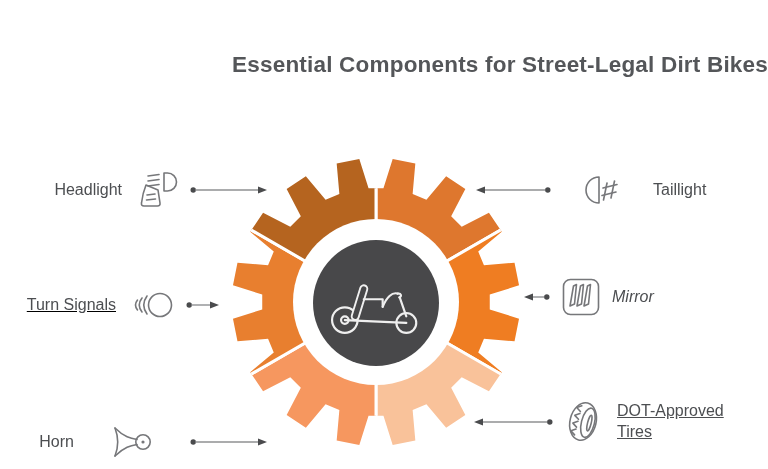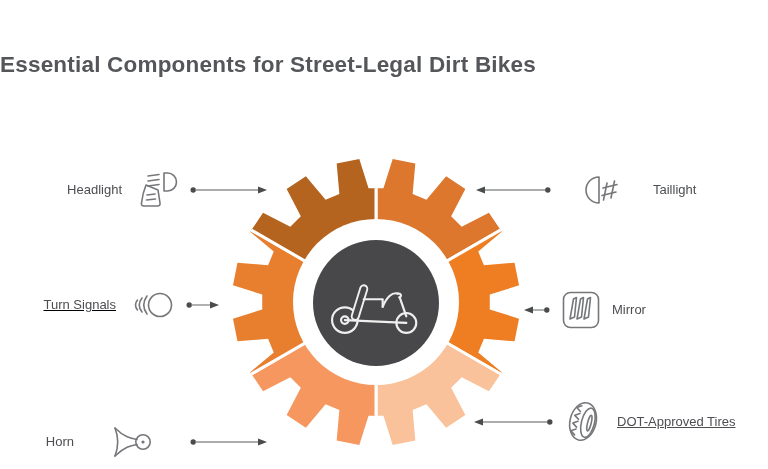--- a/index.html
+++ b/index.html
@@ -1,25 +1,25 @@
 <!DOCTYPE html>
 <html><head>
 <meta charset="utf-8">
 <style>
   html,body{margin:0;padding:0;background:#ffffff;}
   .stage{
     position:relative;width:768px;height:469px;background:#ffffff;overflow:hidden;
     font-family:"Liberation Sans", sans-serif;
   }
   .title{
-    position:absolute;top:52px;left:0;width:768px;text-align:left;
+    position:absolute;top:52px;left:0;width:768px;text-align:right;
     font-size:22.5px;font-weight:700;color:#545659;letter-spacing:.2px;margin:0;
   }
   .row{position:absolute;display:flex;align-items:center;gap:11px;height:44px;}
-  .row .lbl{font-size:13px;color:#4c4e51;white-space:nowrap;line-height:1.3;}
+  .row .lbl{font-size:16px;color:#4c4e51;white-space:nowrap;line-height:1.3;}
   .row .lbl.wrap{white-space:normal;width:122px;text-decoration:underline;}
   .row svg{display:block;}
   .icn{display:flex;align-items:center;justify-content:center;}
   .icn svg{stroke:#76777a;fill:none;stroke-width:1.6;stroke-linecap:round;stroke-linejoin:round;}
   .connector line{stroke:#8f9092;stroke-width:1.4;}
   .connector .mk{fill:#4a4b4d;}
   .gear{position:absolute;left:211px;top:137px;width:330px;height:330px;}
   .bike{position:absolute;left:329px;top:269px;width:96px;height:70px;}
   .bike path,.bike line,.bike circle{fill:none;stroke:#efefef;stroke-width:2.3;stroke-linecap:round;stroke-linejoin:round;}
   .bike .seat-under{stroke:#f0f0f0;stroke-width:9.5;}
@@ -111,21 +111,21 @@
         <path d="M10.5 10 Q6.5 15 10.5 20"></path>
       </svg>
     </span>
     <svg class="connector" width="34" height="12">
       <circle class="mk" cx="3.2" cy="6" r="2.7"></circle>
       <line x1="5.5" y1="6" x2="24" y2="6"></line>
       <path class="mk" d="M24 2.4 L33 6 L24 9.6 Z"></path>
     </svg>
   </div>
 
-  <div class="row" style="top:288px;left:523px;">
+  <div class="row" style="top:275px;left:523px;font-style:italic;">
     <svg class="connector" width="27" height="12">
       <path class="mk" d="M10 2.4 L1 6 L10 9.6 Z"></path>
       <line x1="10" y1="6" x2="21.5" y2="6"></line>
       <circle class="mk" cx="23.8" cy="6" r="2.7"></circle>
     </svg>
     <span class="icn">
       <svg width="40" height="40" viewBox="0 0 40 40">
         <rect x="2.5" y="2.5" width="35" height="35" rx="7"></rect>
         <path d="M9 29 L12.5 9 L15.5 7.5 L13.5 27 Z"></path>
         <path d="M16 29 L19.5 9 L22.5 7.5 L20.5 27 Z"></path>

